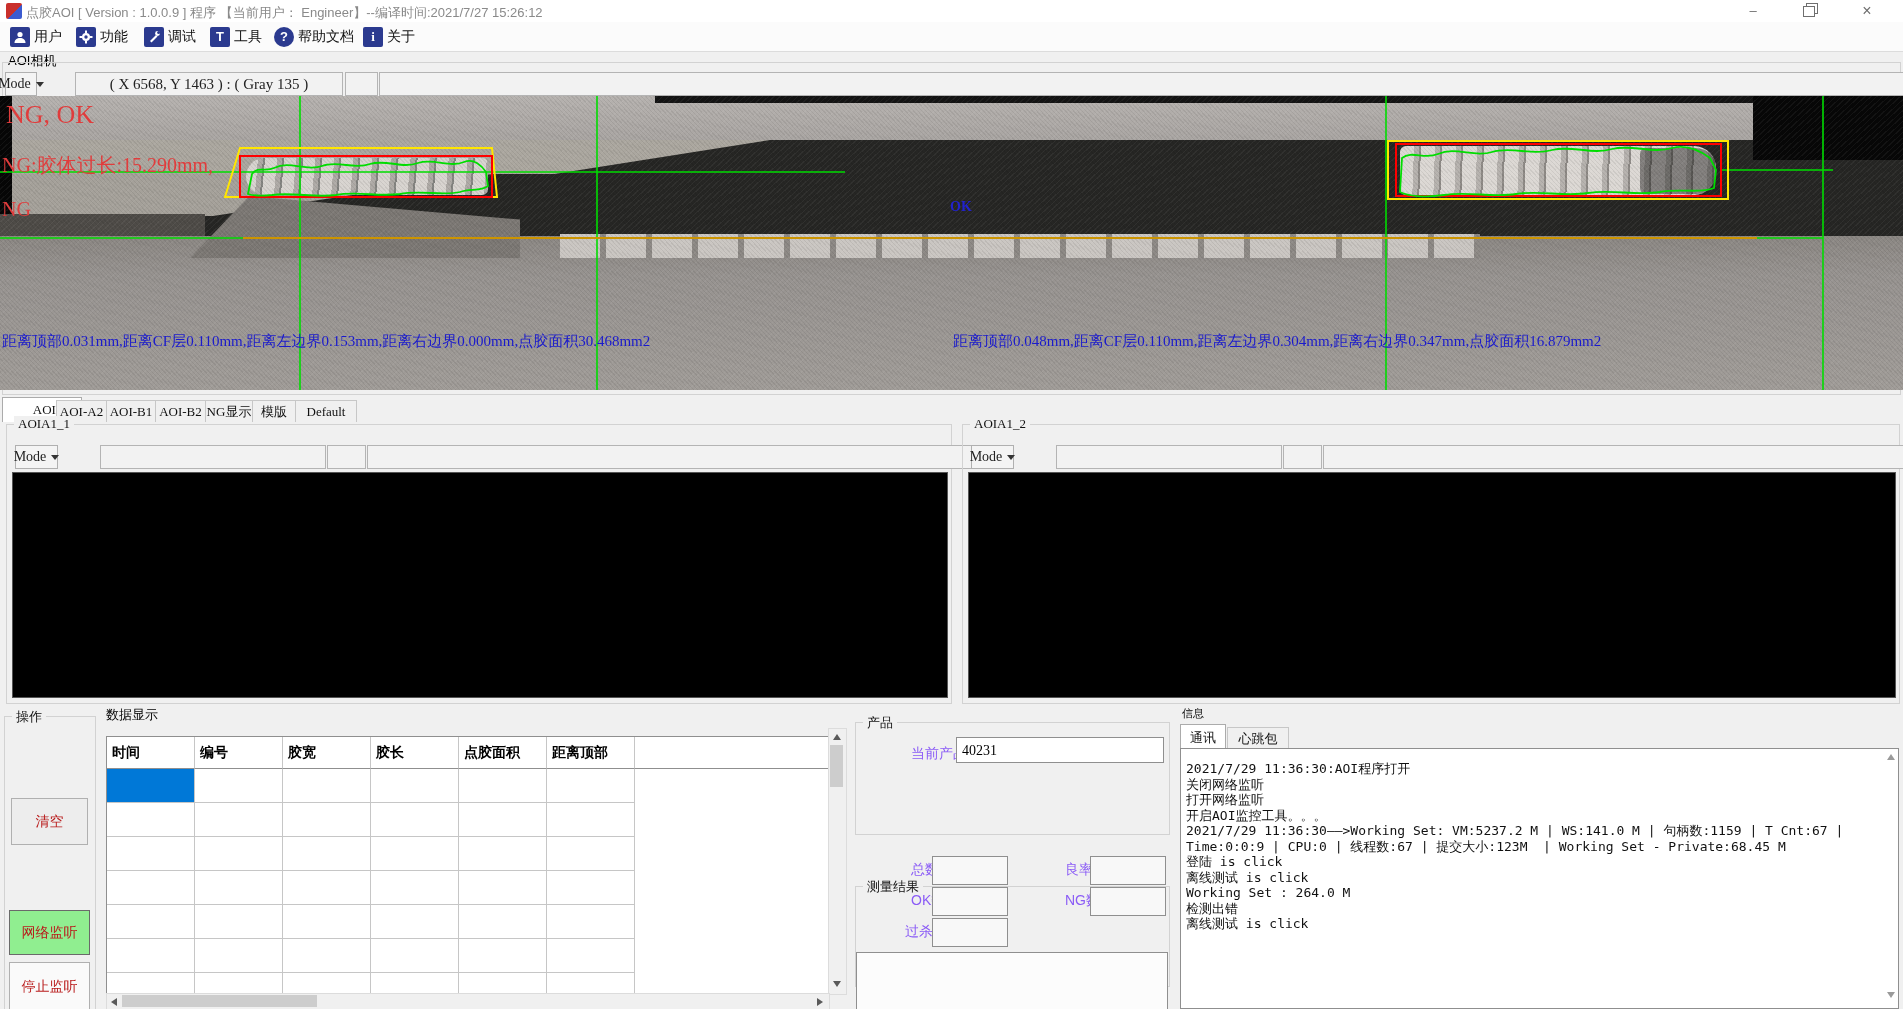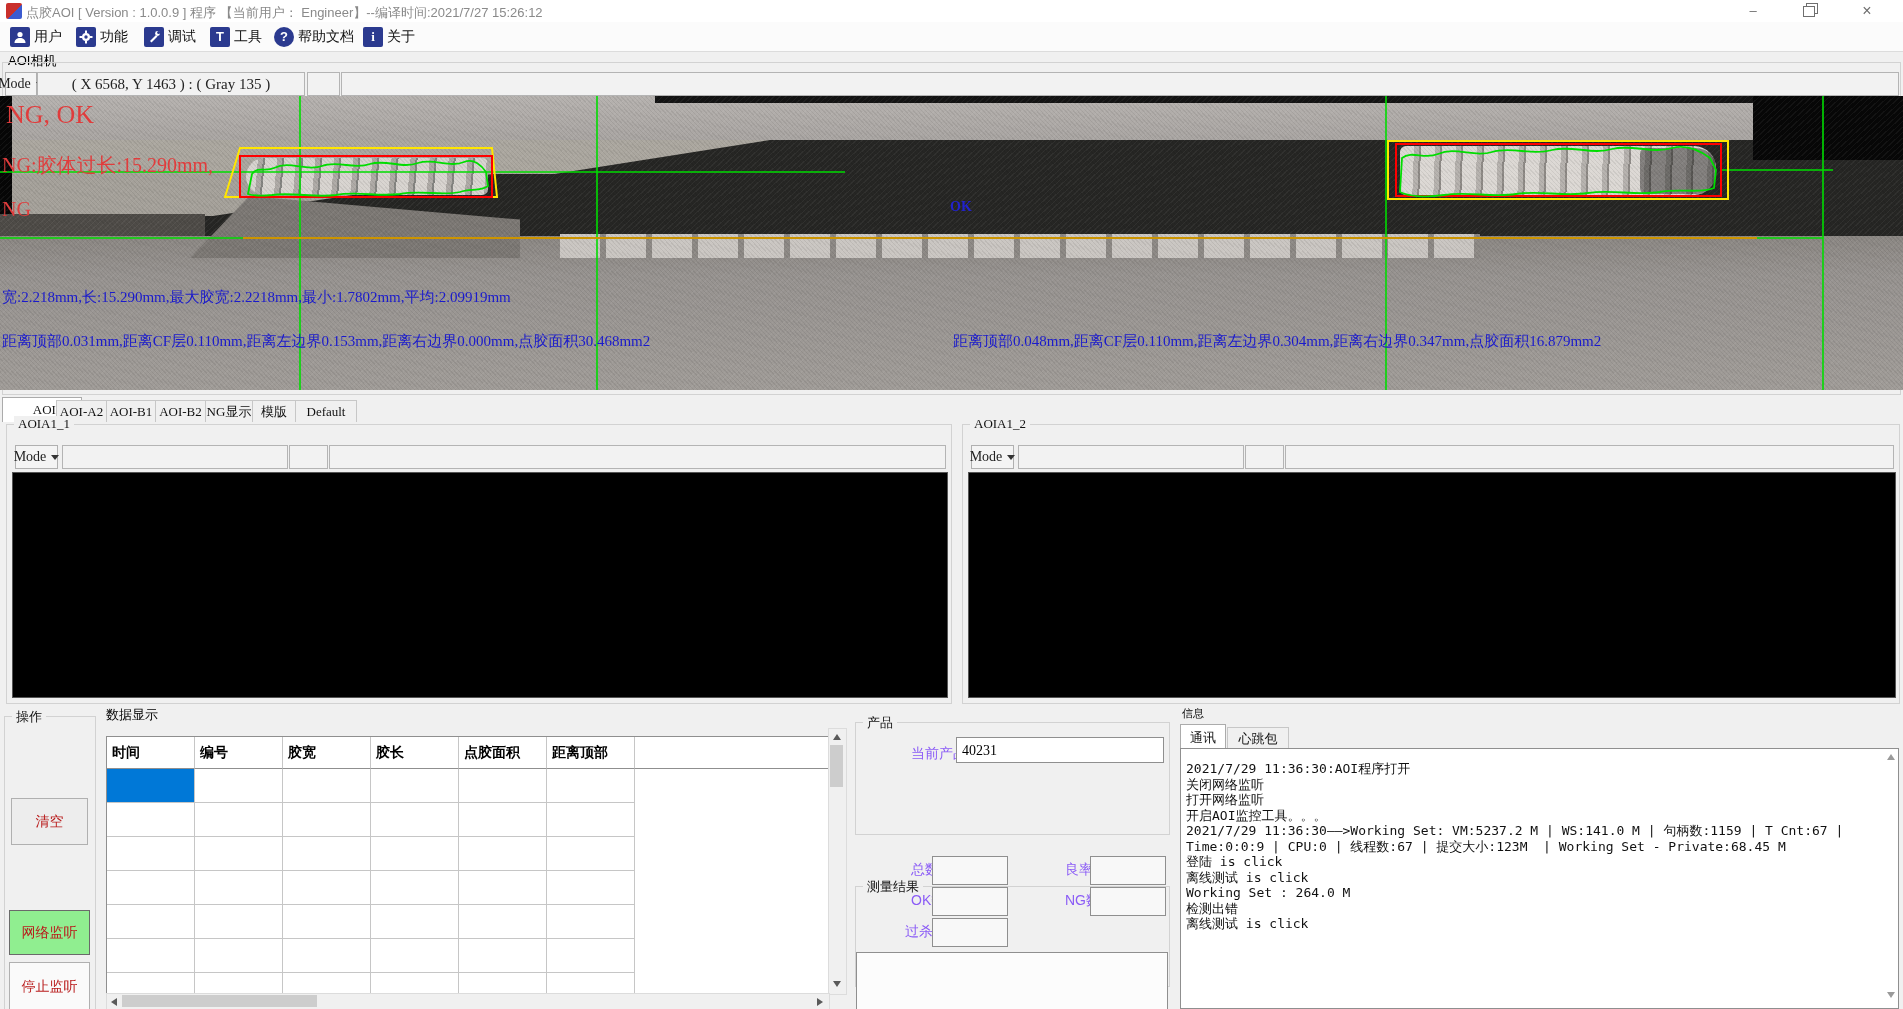--- a/index.html
+++ b/index.html
@@ -17,21 +17,21 @@
   .tb-item{top:3px;height:23px;display:flex;align-items:center;gap:4px;font-size:14px;color:#111;}
   .tb-icon{width:20px;height:20px;background:#2b3a8f;border-radius:2px;display:flex;align-items:center;justify-content:center;color:#fff;font-weight:bold;font-size:13px;flex:0 0 auto;}
   
   .groupbox{border:1px solid #d2d2d2;}
   .grouplabel{position:absolute;top:-9px;left:7px;background:#f0f0f0;padding:0 4px;font-size:13px;color:#111;white-space:nowrap;}
   
   .modebtn{height:22px;background:#f4f4f4;border:1px solid #b0b0b0;font-family:"Liberation Serif",serif;
     font-size:14px;color:#222;display:flex;align-items:center;justify-content:center;gap:5px;}
   .caret{width:0;height:0;border-left:4px solid transparent;border-right:4px solid transparent;border-top:5px solid #333;}
   .modefield{height:22px;background:#f2f2f2;border:1px solid #b4b4b4;font-family:"Liberation Serif",serif;
-    font-size:15px;color:#222;display:flex;align-items:center;justify-content:center;white-space:nowrap;}
+    font-size:15px;color:#222;display:flex;align-items:center;justify-content:center;white-space:nowrap;margin-left:38px;}
   
   .cam{left:0;top:96px;width:1903px;height:294px;background:#969290;overflow:hidden;}
   .noise{left:0;top:0;width:1903px;height:294px;
     background:repeating-linear-gradient(47deg,rgba(0,0,0,.07) 0 1px,transparent 1px 3px),
                repeating-linear-gradient(-43deg,rgba(255,255,255,.05) 0 1px,transparent 1px 4px);}
   .redtxt{color:#e03c3c;font-family:"Liberation Serif",serif;white-space:nowrap;}
   .bluetxt{color:#1a1acc;font-family:"Liberation Serif",serif;font-size:15px;white-space:nowrap;}
   
   .tab{font-family:"Liberation Serif",serif;font-size:13px;color:#111;text-align:center;}
   .tab-active{background:#fff;border:1px solid #ababab;border-bottom:none;}
@@ -174,21 +174,20 @@
 
     <rect x="1388" y="45" width="340" height="58" fill="none" stroke="#ffe600" stroke-width="2"></rect>
     <rect x="1396" y="48" width="325" height="52" fill="none" stroke="#ff0000" stroke-width="2"></rect>
     <path d="M1400,96 L1402,62 C1412,54 1424,64 1438,58 C1456,50 1474,62 1492,56 C1512,50 1532,60 1552,54 C1572,49 1592,59 1612,53 C1632,48 1652,58 1672,52 C1688,48 1702,56 1710,62 L1716,74 L1714,92 C1700,98 1680,92 1660,96 C1636,100 1612,93 1588,97 C1564,101 1540,94 1516,98 C1492,102 1468,95 1444,99 C1424,102 1408,100 1400,96 Z" fill="none" stroke="#00dd00" stroke-width="1.8"></path>
   </svg>
 
   <div class="abs redtxt" style="left:6px;top:4px;font-size:26px;">NG, OK</div>
   <div class="abs redtxt" style="left:2px;top:56px;font-size:20px;">NG:胶体过长:15.290mm,</div>
   <div class="abs redtxt" style="left:2px;top:102px;font-size:20px;">NG</div>
   <div class="abs" style="left:950px;top:103px;font-size:14px;font-weight:bold;color:#2222cc;font-family:'Liberation Serif',serif;">OK</div>
-  <div class="abs bluetxt" style="left:2px;top:192px;">宽:2.218mm,长:15.290mm,最大胶宽:2.2218mm,最小:1.7802mm,平均:2.09919mm</div>
   <div class="abs bluetxt" style="left:2px;top:236px;">距离顶部0.031mm,距离CF层0.110mm,距离左边界0.153mm,距离右边界0.000mm,点胶面积30.468mm2</div>
   <div class="abs bluetxt" style="left:953px;top:236px;">距离顶部0.048mm,距离CF层0.110mm,距离左边界0.304mm,距离右边界0.347mm,点胶面积16.879mm2</div>
 </div>
 
 <div class="abs tab tab-active" style="left:2px;top:397px;width:53px;height:24px;line-height:24px;padding-left:25px;">AOI-A1</div>
 <div class="abs tab tab-idle" style="left:56px;top:400px;width:49px;height:21px;line-height:21px;">AOI-A2</div>
 <div class="abs tab tab-idle" style="left:106px;top:400px;width:48px;height:21px;line-height:21px;">AOI-B1</div>
 <div class="abs tab tab-idle" style="left:155px;top:400px;width:49px;height:21px;line-height:21px;">AOI-B2</div>
 <div class="abs tab tab-idle" style="left:205px;top:400px;width:46px;height:21px;line-height:21px;">NG显示</div>
 <div class="abs tab tab-idle" style="left:252px;top:400px;width:42px;height:21px;line-height:21px;">模版</div>

